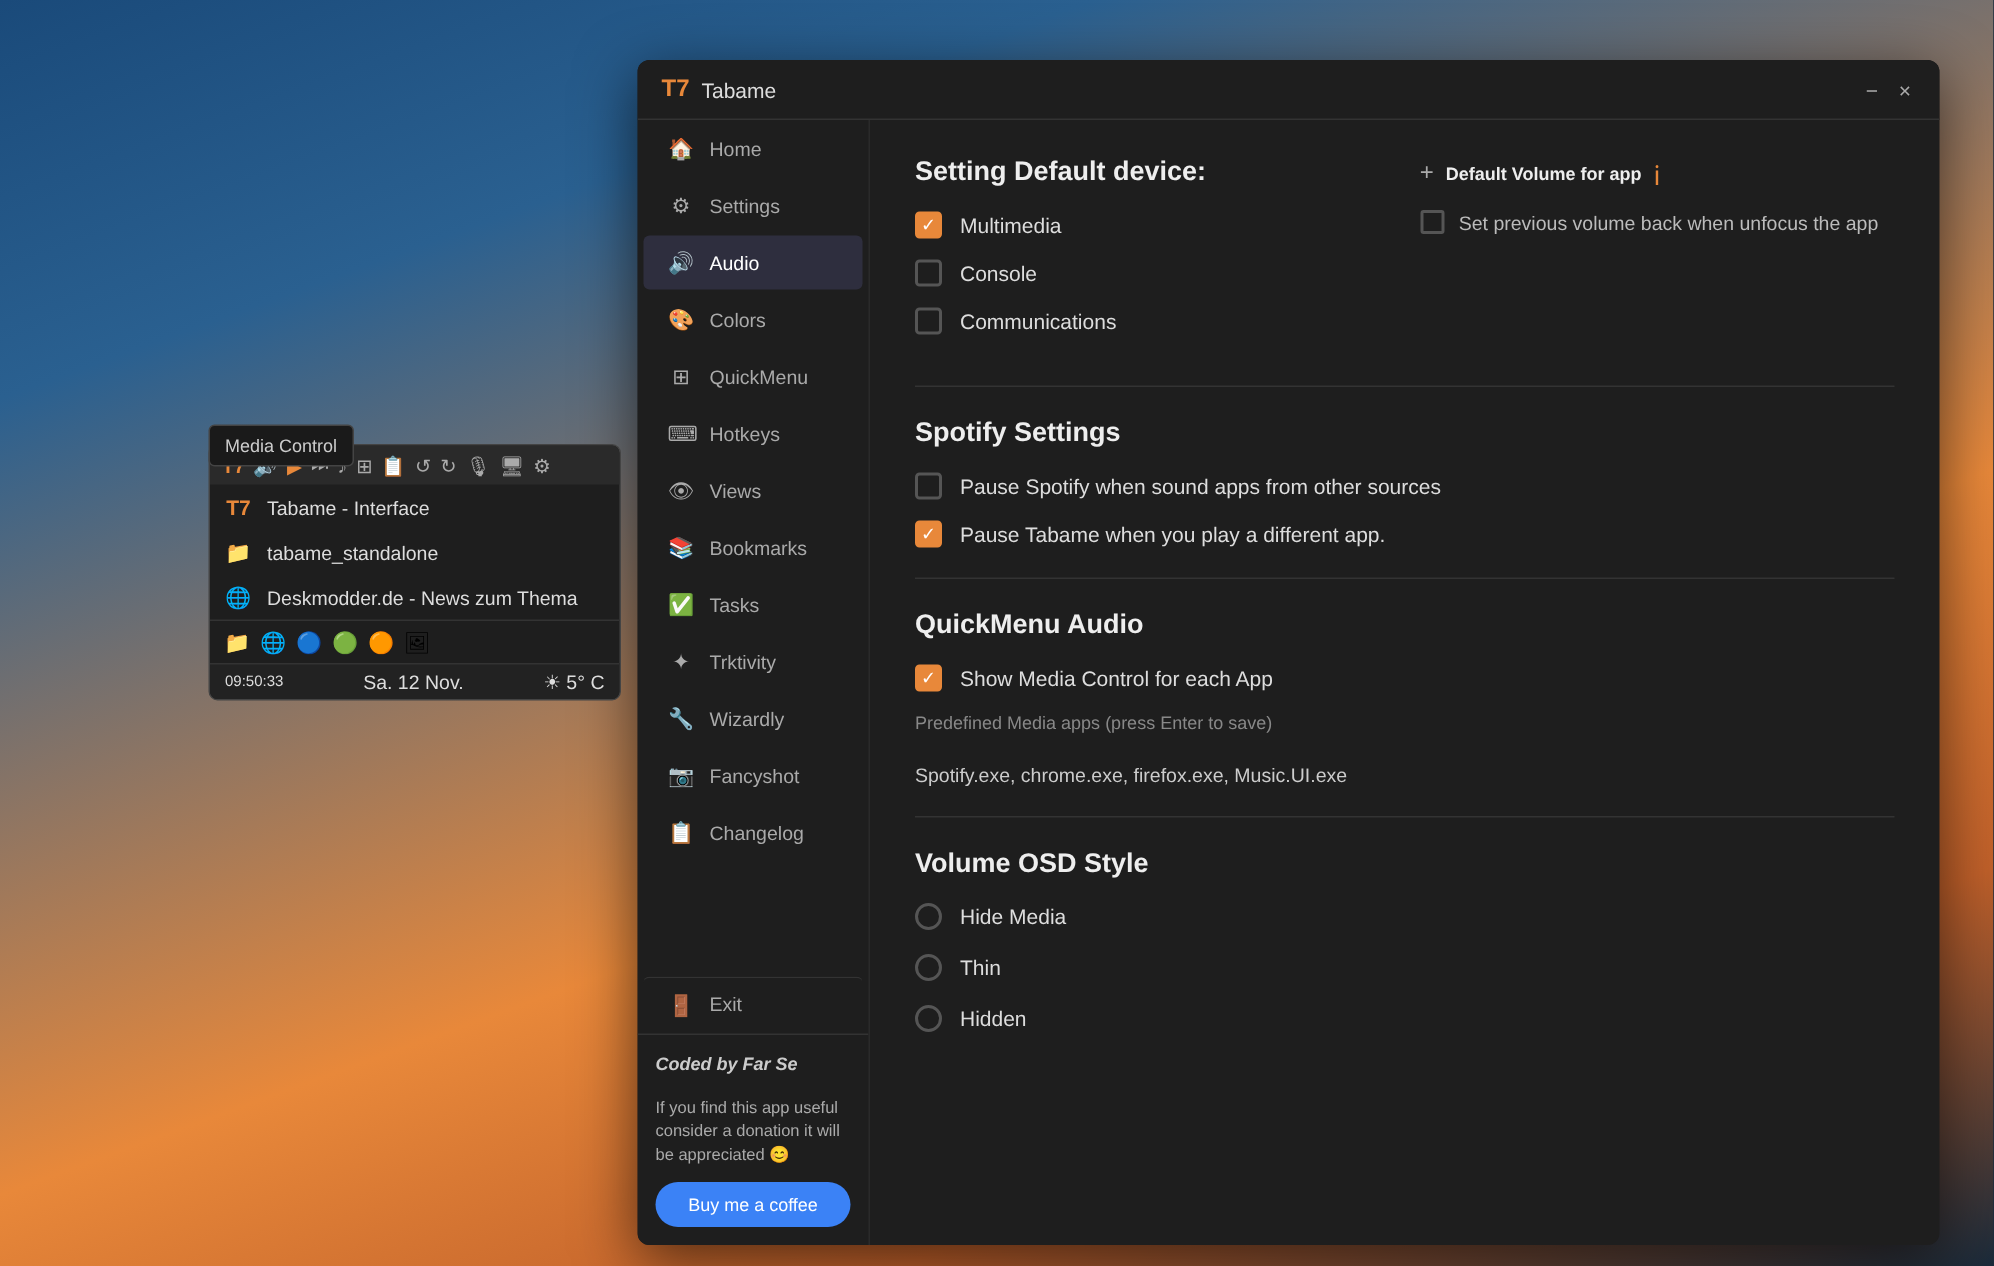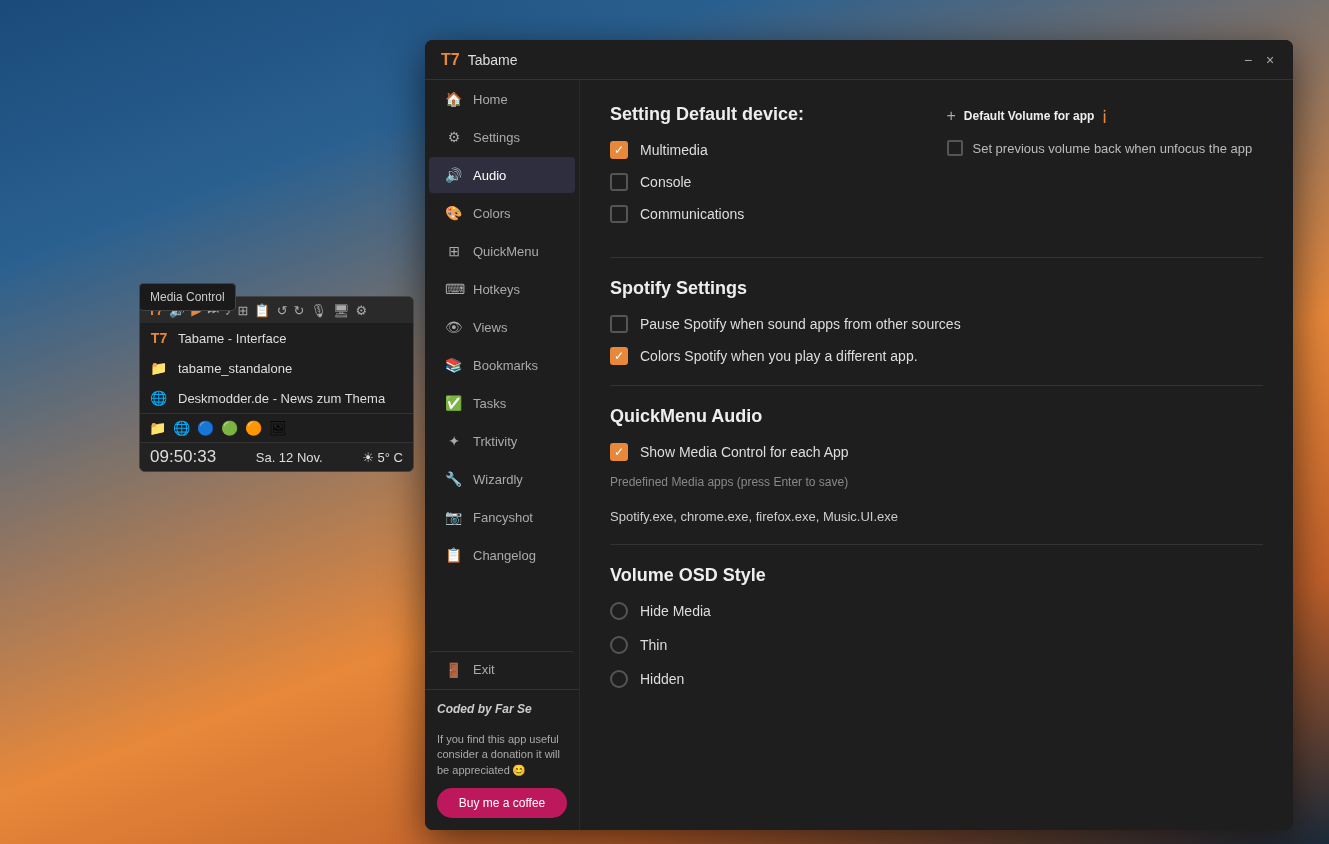--- a/index.html
+++ b/index.html
@@ -102,21 +102,21 @@
 
     .taskbar-clock {
       display: flex;
       align-items: center;
       justify-content: space-between;
       padding: 4px 10px;
       border-top: 1px solid #333;
       background: #222;
     }
 
-    .clock-time { color: #ddd; font-size: 17px; }
+    .clock-time { color: #ddd; font-size: 10px; }
     .clock-date { color: #ddd; font-size: 13px; }
     .clock-weather { color: #ddd; font-size: 13px; }
 
     
     .app-window {
       position: absolute;
       top: 40px;
       left: 425px;
       width: 868px;
       height: 790px;
@@ -224,21 +224,21 @@
       color: #aaa;
       font-size: 11px;
       line-height: 1.4;
       margin-bottom: 10px;
     }
 
     .buy-coffee-btn {
       display: block;
       width: 100%;
       padding: 8px 12px;
-      background: #be185d;
+      background: #3b82f6;
       color: #fff;
       border: none;
       border-radius: 20px;
       font-size: 12px;
       cursor: pointer;
       text-align: center;
     }
 
     
     .main-content {
@@ -573,21 +573,21 @@
       <hr class="divider">
 
       <div>
         <div class="section-title">Spotify Settings</div>
         <div class="check-row">
           <div class="custom-checkbox"></div>
           <span class="check-label">Pause Spotify when sound apps from other sources</span>
         </div>
         <div class="check-row">
           <div class="custom-checkbox checked">✓</div>
-          <span class="check-label">Colors Spotify when you play a different app.</span>
+          <span class="check-label">Pause Tabame when you play a different app.</span>
         </div>
       </div>
 
       <hr class="divider">
 
       <div>
         <div class="section-title">QuickMenu Audio</div>
         <div class="check-row">
           <div class="custom-checkbox checked">✓</div>
           <span class="check-label">Show Media Control for each App</span>

